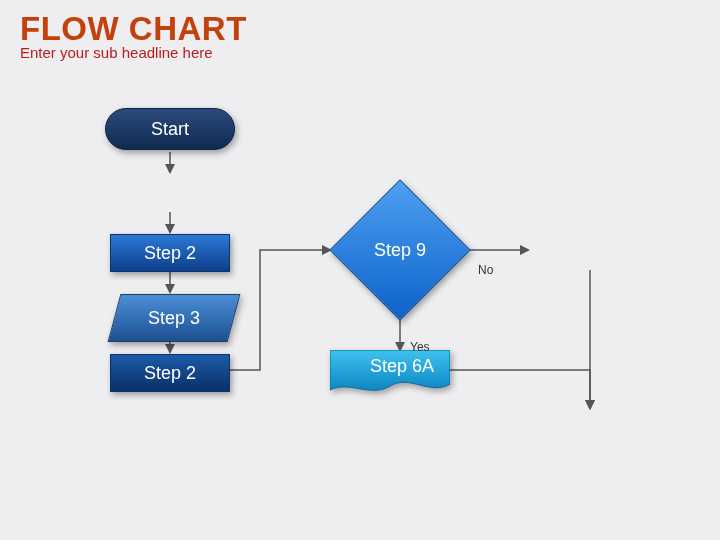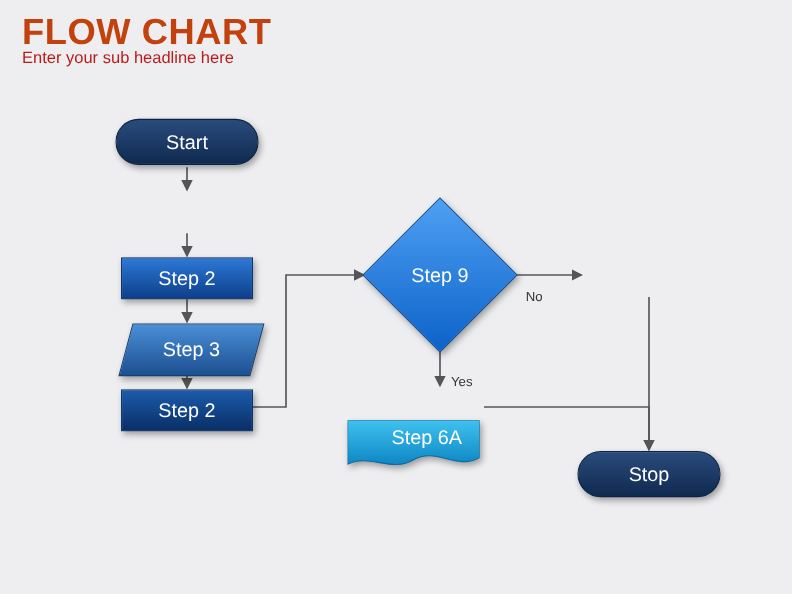--- a/index.html
+++ b/index.html
@@ -140,34 +140,31 @@
     <span>Step 2</span>
   </div>
 
   <div class="node decision-wrap" style="left:350px; top:200px;">
     <div class="decision"></div>
     <div class="decision-label">
       <span>Step 9</span>
     </div>
   </div>
 
-  <div class="node" style="left:316px; top:350px; width:144px; height:40px;margin-top:32px;">
+  <div class="node" style="left:330px; top:350px; width:144px; height:40px;">
     <svg viewBox="0 0 120 48" width="120" height="48" style="position:absolute; left:0; top:0;">
       <defs>
         <linearGradient id="g6a" x1="0" y1="0" x2="0" y2="1">
           <stop offset="0%" stop-color="#3ec2ef"></stop>
           <stop offset="100%" stop-color="#0e86c4"></stop>
         </linearGradient>
       </defs>
       <path d="M0 0 H120 V34 C100 46, 80 24, 60 36 C40 48, 20 30, 0 40 Z" fill="url(#g6a)" stroke="#0a6a9c"></path>
     </svg>
     <span style="position:relative; top:-4px;">Step 6A</span>
   </div>
 
 
-  <div class="node terminator" style="left:525px; top:410px;">
-    <span>Stop</span>
-  </div>
 
   <div class="edge-label" style="left:478px; top:263px;">No</div>
   <div class="edge-label" style="left:410px; top:340px;">Yes</div>
 
 </div>
 
 </body></html>

